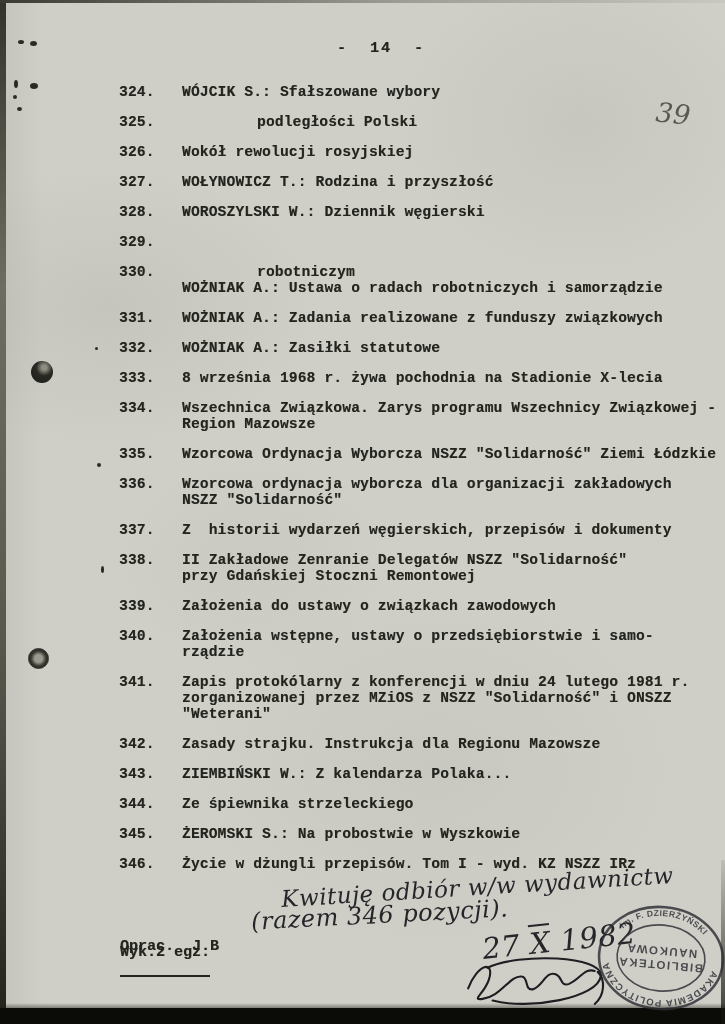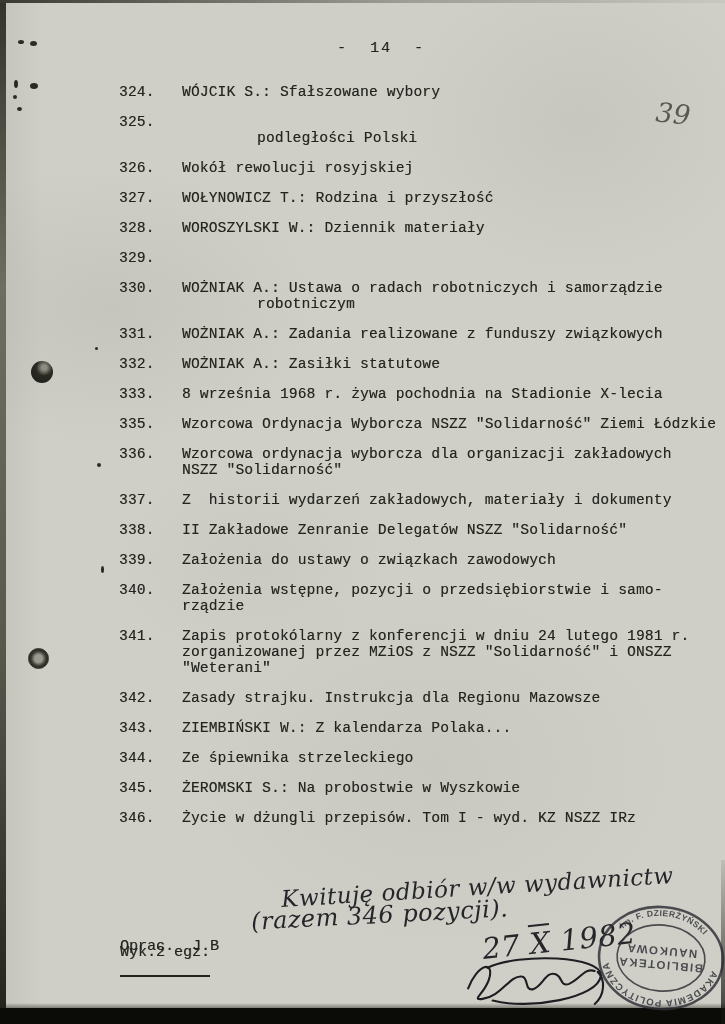--- a/index.html
+++ b/index.html
@@ -21,21 +21,21 @@
   .edge-left{position:absolute;left:0;top:0;width:6px;height:100%;
     background:linear-gradient(to bottom,#33332b,#6d6d60 28%,#59594e 62%,#23231d);}
   .edge-top{position:absolute;left:0;top:0;width:100%;height:3px;
     background:linear-gradient(to right,#3a3a31,rgba(95,95,82,0.45) 55%,rgba(150,150,138,0.12));}
   .edge-bottom{position:absolute;left:0;bottom:0;width:100%;height:16px;background:#0b0b08;}
   .edge-bottom-fade{position:absolute;left:0;bottom:16px;width:100%;height:5px;
     background:linear-gradient(to bottom,rgba(30,30,22,0),rgba(30,30,22,0.45));}
   .edge-right-low{position:absolute;right:0;top:860px;width:4px;height:164px;
     background:linear-gradient(to bottom,rgba(40,40,32,0.1),rgba(20,20,14,0.8));}
 
-  .typed{color:#24241f;font-weight:normal;white-space:pre;
+  .typed{color:#24241f;font-weight:bold;white-space:pre;
     text-shadow:0.4px 0.4px 0.2px rgba(45,45,38,0.45);}
 
   .page-number{position:absolute;left:337px;top:40px;font-size:15px;letter-spacing:2px;}
 
   .margin-note{position:absolute;left:656px;top:98px;
     font-family:"DejaVu Serif",serif;font-style:italic;
     font-size:27px;color:#595950;transform:rotate(6deg);}
 
   .entry-list{position:absolute;left:119px;top:84px;width:606px;}
   .entry-row{display:flex;margin-bottom:14px;}
@@ -93,76 +93,80 @@
 
   <div class="margin-note">39</div>
 
   <div class="entry-list">
       <div class="entry-row">
         <span class="entry-no typed">324.</span>
         <div class="entry-text typed"><div>WÓJCIK S.: Sfałszowane wybory</div></div>
       </div>
       <div class="entry-row">
         <span class="entry-no typed">325.</span>
-        <div class="entry-text typed"><div style="padding-left: 75px; margin-top: 16px;">podległości Polski</div></div>
+        <div class="entry-text typed"><div style="padding-left: 75px;">podległości Polski</div></div>
       </div>
       <div class="entry-row">
         <span class="entry-no typed">326.</span>
         <div class="entry-text typed"><div>Wokół rewolucji rosyjskiej</div></div>
       </div>
       <div class="entry-row">
         <span class="entry-no typed">327.</span>
         <div class="entry-text typed"><div>WOŁYNOWICZ T.: Rodzina i przyszłość</div></div>
       </div>
       <div class="entry-row">
         <span class="entry-no typed">328.</span>
-        <div class="entry-text typed"><div>WOROSZYLSKI W.: Dziennik materiały</div></div>
+        <div class="entry-text typed"><div>WOROSZYLSKI W.: Dziennik węgierski</div></div>
       </div>
       <div class="entry-row">
         <span class="entry-no typed">329.</span>
       </div>
       <div class="entry-row">
         <span class="entry-no typed">330.</span>
-        <div class="entry-text typed"><div>WOŻNIAK A.: Ustawa o radach robotniczych i samorządzie</div><div style="padding-left: 75px;">robotniczym</div></div>
+        <div class="entry-text typed"><div style="padding-left: 75px;">robotniczym</div><div>WOŻNIAK A.: Ustawa o radach robotniczych i samorządzie</div></div>
       </div>
       <div class="entry-row">
         <span class="entry-no typed">331.</span>
         <div class="entry-text typed"><div>WOŻNIAK A.: Zadania realizowane z funduszy związkowych</div></div>
       </div>
       <div class="entry-row">
         <span class="entry-no typed">332.</span>
         <div class="entry-text typed"><div>WOŻNIAK A.: Zasiłki statutowe</div></div>
       </div>
       <div class="entry-row">
         <span class="entry-no typed">333.</span>
         <div class="entry-text typed"><div>8 września 1968 r. żywa pochodnia na Stadionie X-lecia</div></div>
       </div>
       <div class="entry-row">
+        <span class="entry-no typed">334.</span>
+        <div class="entry-text typed"><div>Wszechnica Związkowa. Zarys programu Wszechnicy Związkowej -</div><div>Region Mazowsze</div></div>
+      </div>
+      <div class="entry-row">
         <span class="entry-no typed">335.</span>
         <div class="entry-text typed"><div>Wzorcowa Ordynacja Wyborcza NSZZ "Solidarność" Ziemi Łódzkie</div></div>
       </div>
       <div class="entry-row">
         <span class="entry-no typed">336.</span>
         <div class="entry-text typed"><div>Wzorcowa ordynacja wyborcza dla organizacji zakładowych</div><div>NSZZ "Solidarność"</div></div>
       </div>
       <div class="entry-row">
         <span class="entry-no typed">337.</span>
-        <div class="entry-text typed"><div>Z  historii wydarzeń zakładowych, materiały i dokumenty</div></div>
+        <div class="entry-text typed"><div>Z  historii wydarzeń węgierskich, przepisów i dokumenty</div></div>
       </div>
       <div class="entry-row">
         <span class="entry-no typed">338.</span>
-        <div class="entry-text typed"><div>II Zakładowe Zenranie Delegatów NSZZ "Solidarność"</div></div>
+        <div class="entry-text typed"><div>II Zakładowe Zenranie Delegatów NSZZ "Solidarność"</div><div>przy Gdańskiej Stoczni Remontowej</div></div>
       </div>
       <div class="entry-row">
         <span class="entry-no typed">339.</span>
         <div class="entry-text typed"><div>Założenia do ustawy o związkach zawodowych</div></div>
       </div>
       <div class="entry-row">
         <span class="entry-no typed">340.</span>
-        <div class="entry-text typed"><div>Założenia wstępne, pozycji o przedsiębiorstwie i samo-</div><div>rządzie</div></div>
+        <div class="entry-text typed"><div>Założenia wstępne, ustawy o przedsiębiorstwie i samo-</div><div>rządzie</div></div>
       </div>
       <div class="entry-row">
         <span class="entry-no typed">341.</span>
         <div class="entry-text typed"><div>Zapis protokólarny z konferencji w dniu 24 lutego 1981 r.</div><div>zorganizowanej przez MZiOS z NSZZ "Solidarność" i ONSZZ</div><div>"Weterani"</div></div>
       </div>
       <div class="entry-row">
         <span class="entry-no typed">342.</span>
         <div class="entry-text typed"><div>Zasady strajku. Instrukcja dla Regionu Mazowsze</div></div>
       </div>
       <div class="entry-row">

